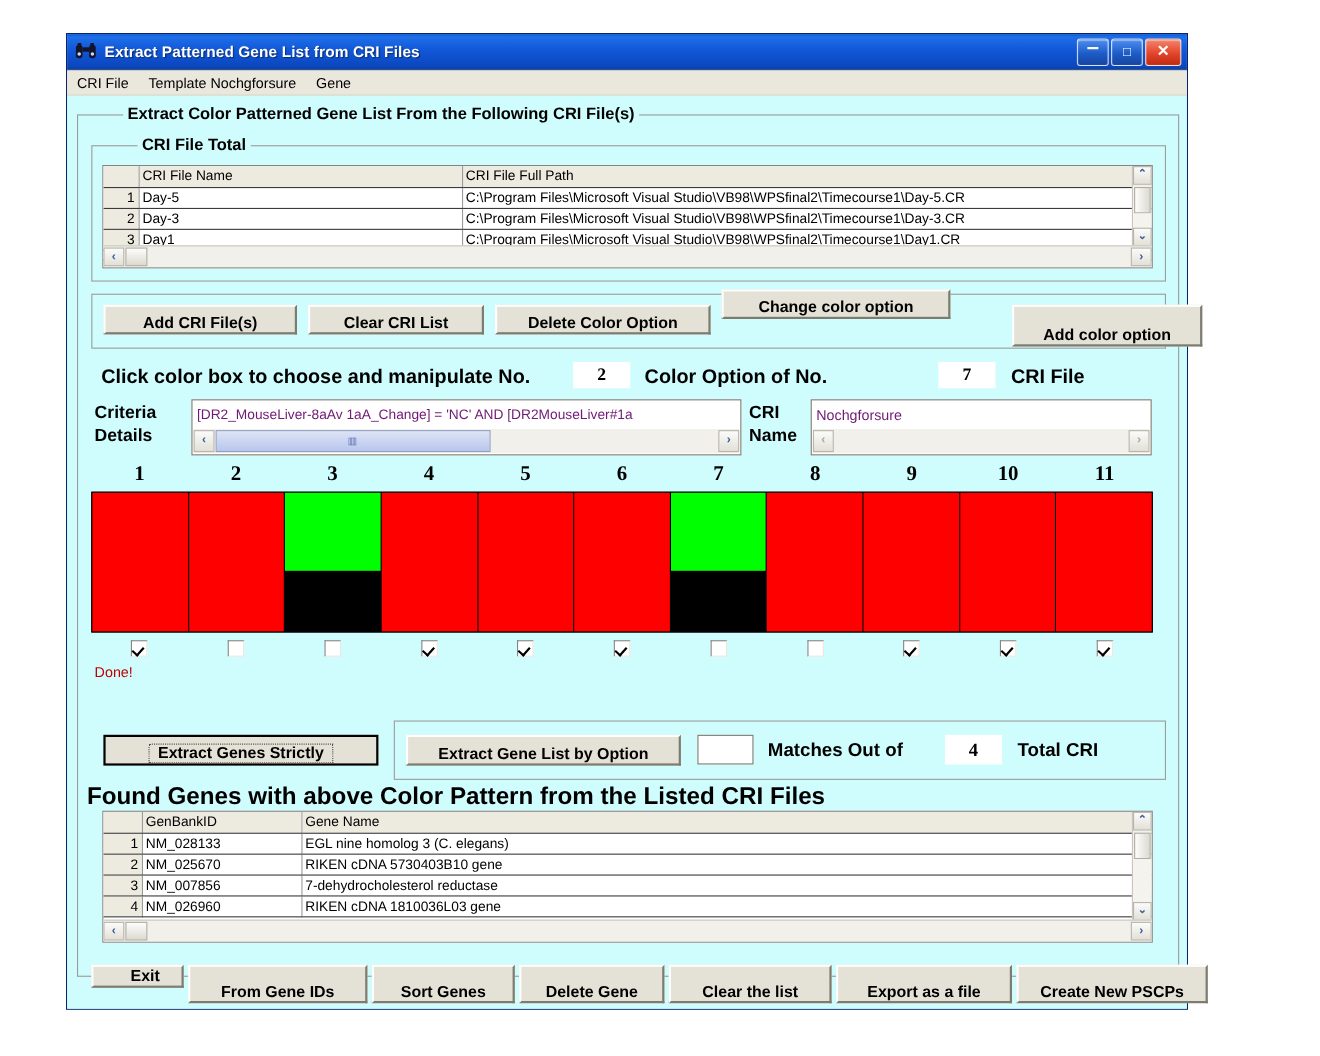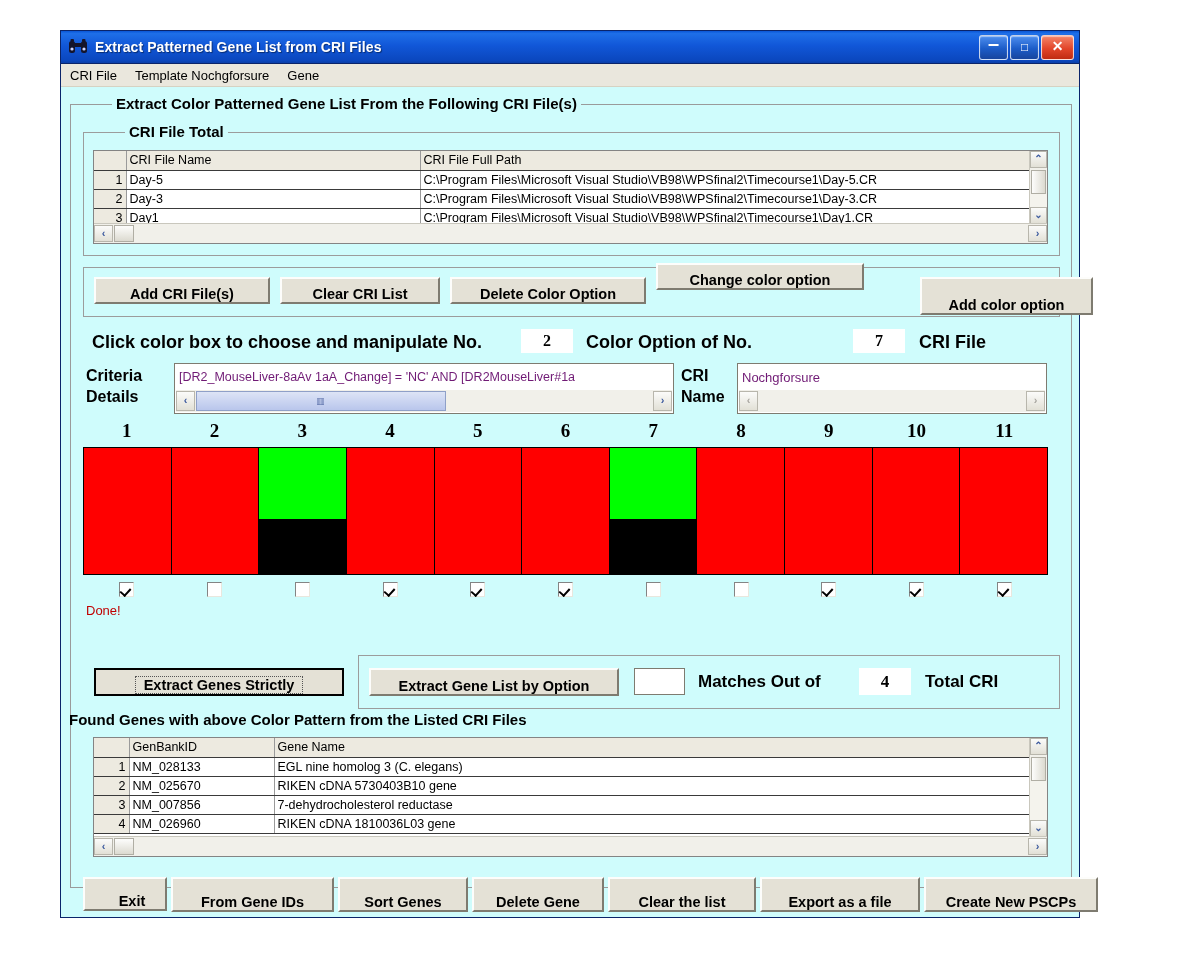--- a/index.html
+++ b/index.html
@@ -447,21 +447,21 @@
     </div>
     <div class="tbox" style="position:absolute;left:573px;top:581px;width:51px;height:27px;">
       <span></span>
     </div>
     <div class="lbl" style="left:637px;top:585px;font-size:17px;">Matches Out of</div>
     <div class="numbox" style="position:absolute;left:798px;top:581px;width:52px;height:27px;font-size:17px;">
       <span>4</span>
     </div>
     <div class="lbl" style="left:864px;top:585px;font-size:17px;">Total CRI</div>
 
-    <div class="lbl" style="left:8px;top:624px;font-size:15px;">Found Genes with above Color Pattern  from the Listed CRI Files</div>
+    <div class="lbl" style="left:18px;top:624px;font-size:22px;">Found Genes with above Color Pattern  from the Listed CRI Files</div>
 
     <div class="grid" style="left:32px;top:650px;width:955px;height:120px;">
       <table>
         <colgroup>
             <col style="width:35px">
             <col style="width:145px">
             <col>
           </colgroup>
         <tbody>
             <tr>
@@ -498,21 +498,21 @@
         <div class="sb-arrow">⌄</div>
       </div>
       <div class="hsb">
         <div class="hsb-arrow">‹</div>
         <div class="hsb-thumb"></div>
         <div class="hsb-track"></div>
         <div class="hsb-arrow">›</div>
       </div>
     </div>
 
-    <div class="btn" style="position:absolute;left:22px;top:790px;width:84px;height:34px;padding-left:14px;">
+    <div class="btn" style="position:absolute;left:22px;top:790px;width:84px;height:21px;padding-left:14px;">
       <span>Exit</span>
     </div>
     <div class="btn" style="position:absolute;left:110px;top:790px;width:163px;height:35px;">
       <span>From Gene IDs</span>
     </div>
     <div class="btn" style="position:absolute;left:277px;top:790px;width:130px;height:35px;">
       <span>Sort Genes</span>
     </div>
     <div class="btn" style="position:absolute;left:411px;top:790px;width:132px;height:35px;">
       <span>Delete Gene</span>

